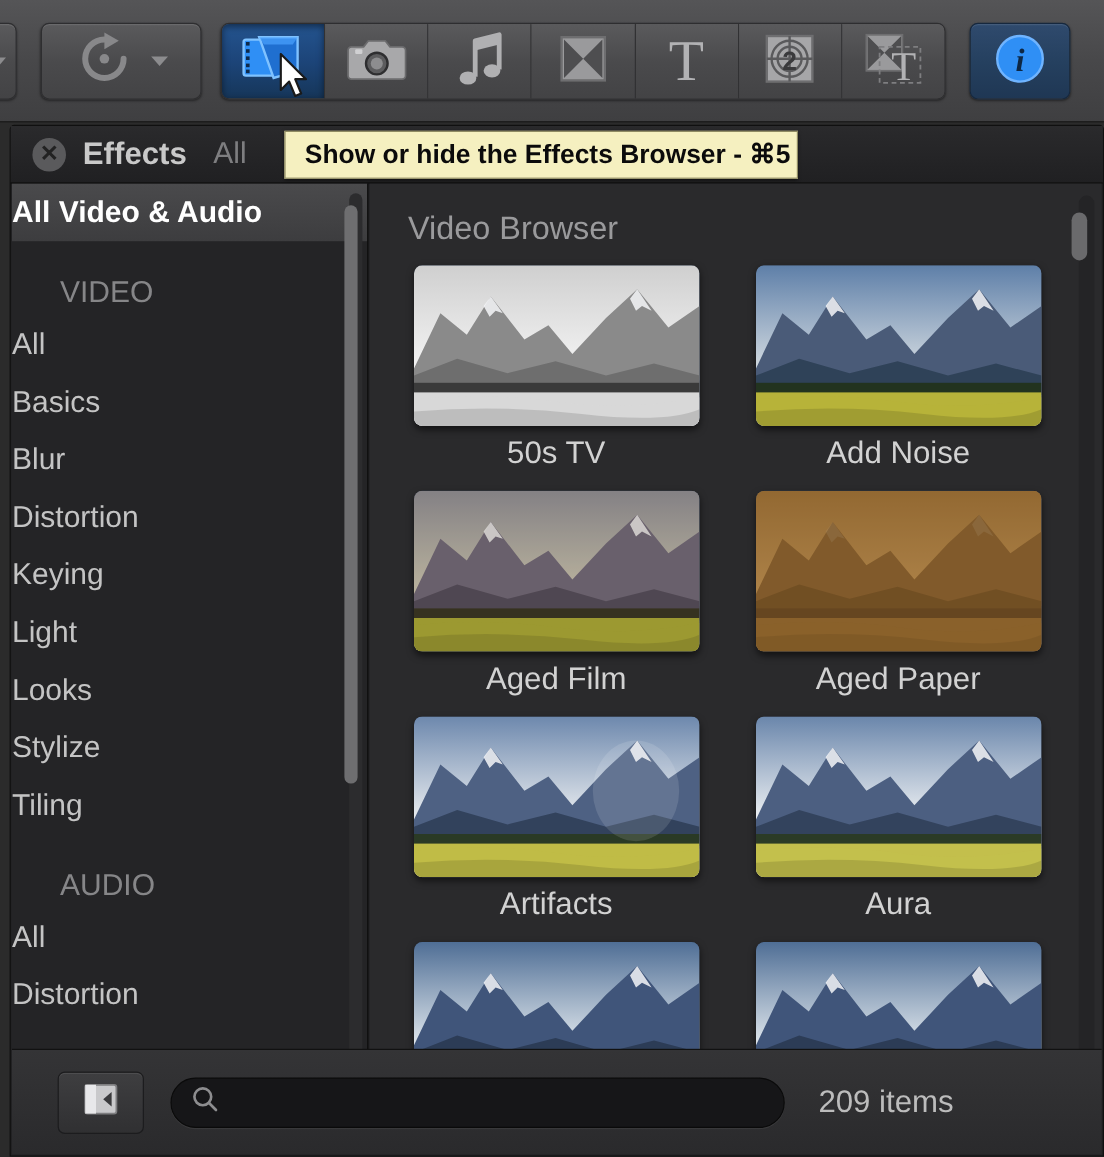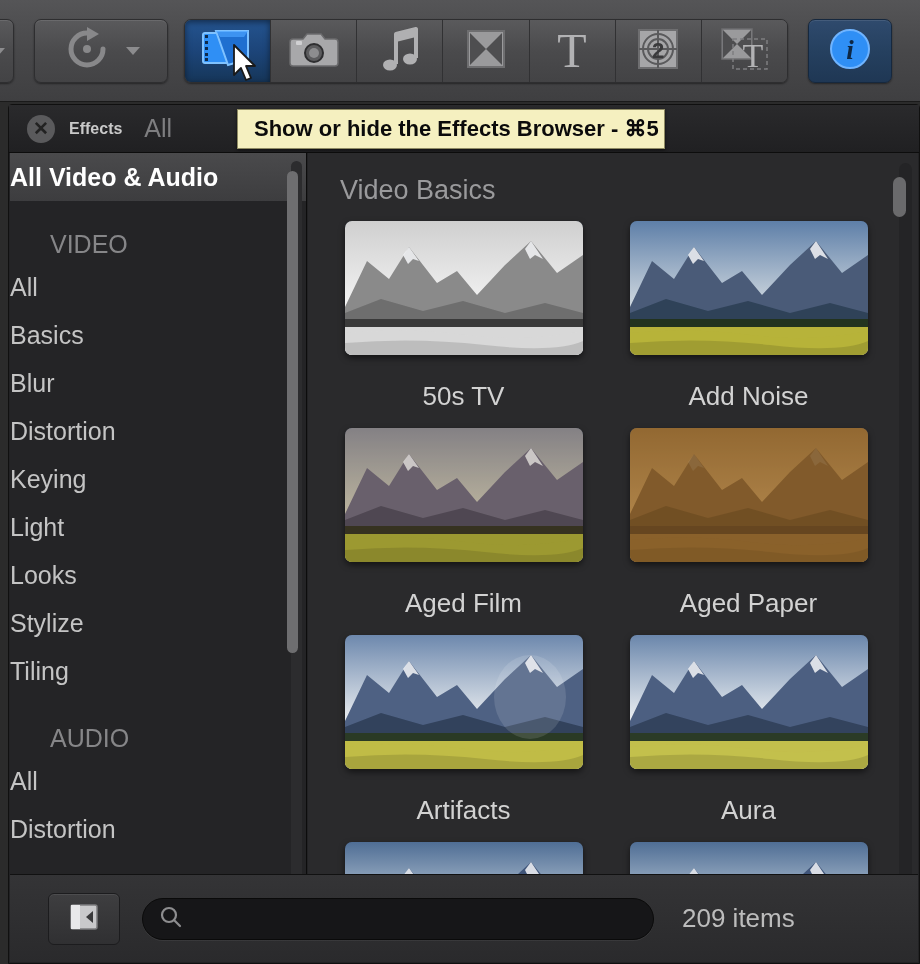--- a/index.html
+++ b/index.html
@@ -71,21 +71,21 @@
     position: relative; height: 48px;
     background: linear-gradient(#2a2a2c, #202022);
     border-bottom: 1px solid #0d0d0d;
     display: flex; align-items: center;
   }
   .close-btn {
     margin-left: 18px; width: 28px; height: 28px; border-radius: 50%;
     background: #5a5a5c; display: flex; align-items: center; justify-content: center;
     color: #222; font-size: 19px; line-height: 1; font-weight: bold;
   }
-  .panel-title { margin-left: 14px; font-size: 16px; color: #c9c9c9; font-weight: bold; }
+  .panel-title { margin-left: 14px; font-size: 26px; color: #c9c9c9; font-weight: bold; }
   .panel-scope { margin-left: 22px; font-size: 25px; color: #7e7e80; }
 
   .tooltip {
     position: absolute; left: 228px; top: 4px; width: 428px; height: 40px;
     background: #f5f0c0; border: 1px solid #8f8b63;
     display: flex; align-items: center; padding-left: 16px;
     font-size: 22px; color: #0b0b0b; font-weight: bold;
     box-shadow: 0 1px 3px rgba(0,0,0,0.6);
   }
 
@@ -132,21 +132,21 @@
   }
   .tile { width: 263px; margin-bottom: 16px; }
   .thumb {
     width: 238px; height: 134px; margin: 0 auto;
     border-radius: 7px; overflow: hidden; position: relative;
     box-shadow: 0 3px 6px rgba(0,0,0,0.55);
     background: #3a4556;
   }
   .thumb svg { display: block; width: 100%; height: 100%; }
   .tile-label {
-    text-align: center; margin-top: 26px;
+    text-align: center; margin-top: 7px;
     font-size: 26px; color: #d2d2d2;
   }
   .content-track {
     position: absolute; right: 6px; top: 10px; width: 13px; bottom: 8px;
     background: #242426; border-radius: 7px;
   }
   .content-scroll {
     position: absolute; right: 6px; top: 14px; width: 13px; height: 40px;
     background: #6a6a6c; border-radius: 7px;
   }
@@ -329,21 +329,21 @@
           <div class="side-group">AUDIO</div>
           <div class="side-item">All</div>
           <div class="side-item">Distortion</div>
         </div>
       <div class="side-track">
         <div class="side-scroll"></div>
       </div>
     </div>
 
     <div class="content">
-      <div class="content-title">Video Basics</div>
+      <div class="content-title">Video Browser</div>
       <div class="grid" id="effects-grid">
           <div class="tile">
             <div class="thumb">
               <svg viewBox="0 0 238 134" preserveAspectRatio="none">
                 <defs>
                   <linearGradient id="g_grayscale" x1="0" y1="0" x2="0" y2="1">
                     <stop offset="0%" stop-color="#cfcfcf"></stop>
                     <stop offset="62%" stop-color="#f2f2f2"></stop>
                   </linearGradient>
                 </defs>

